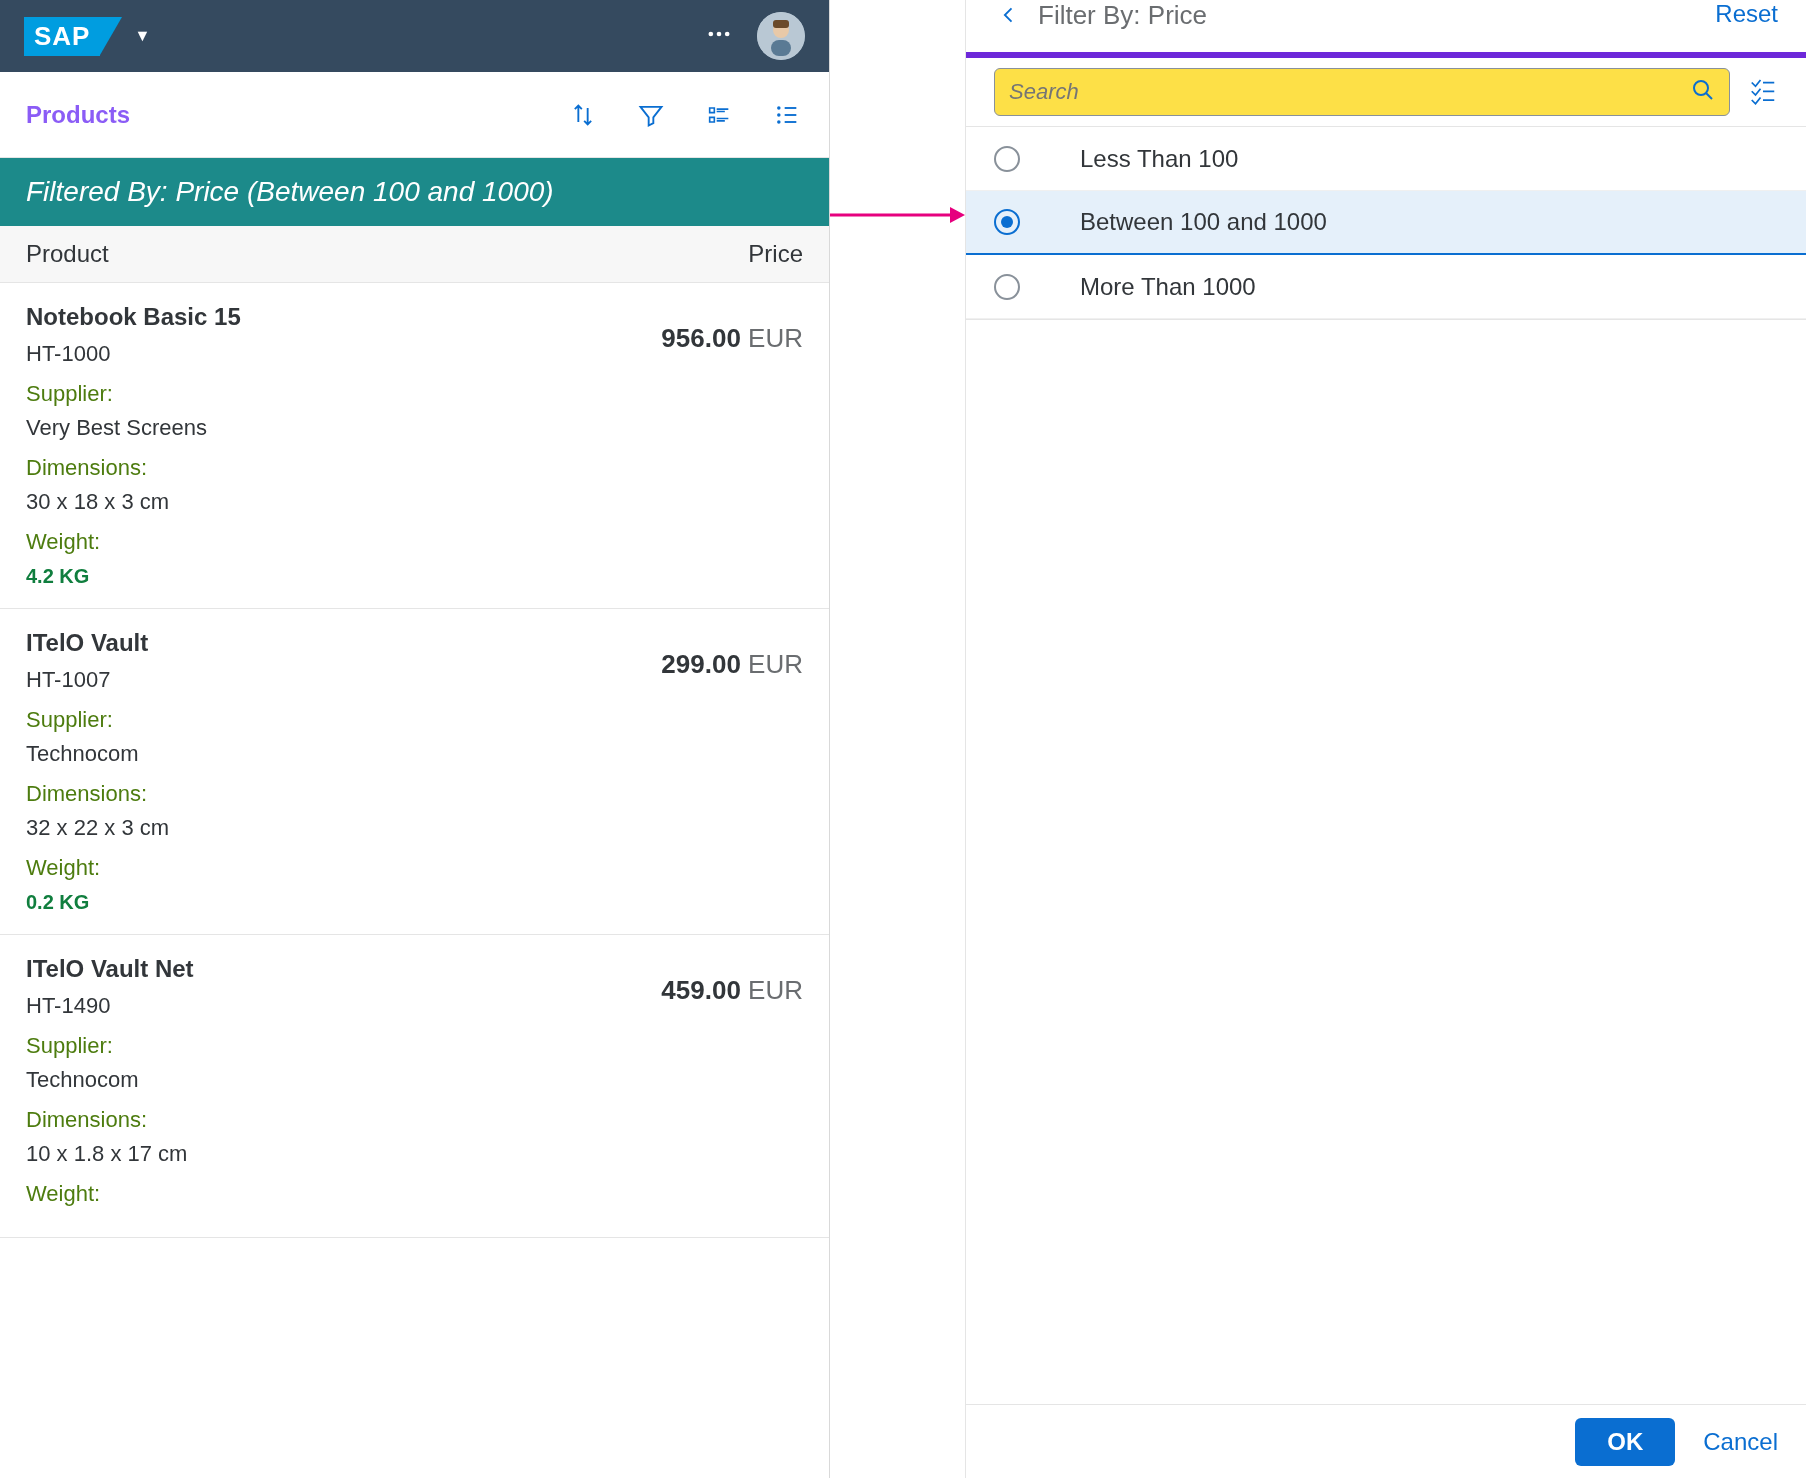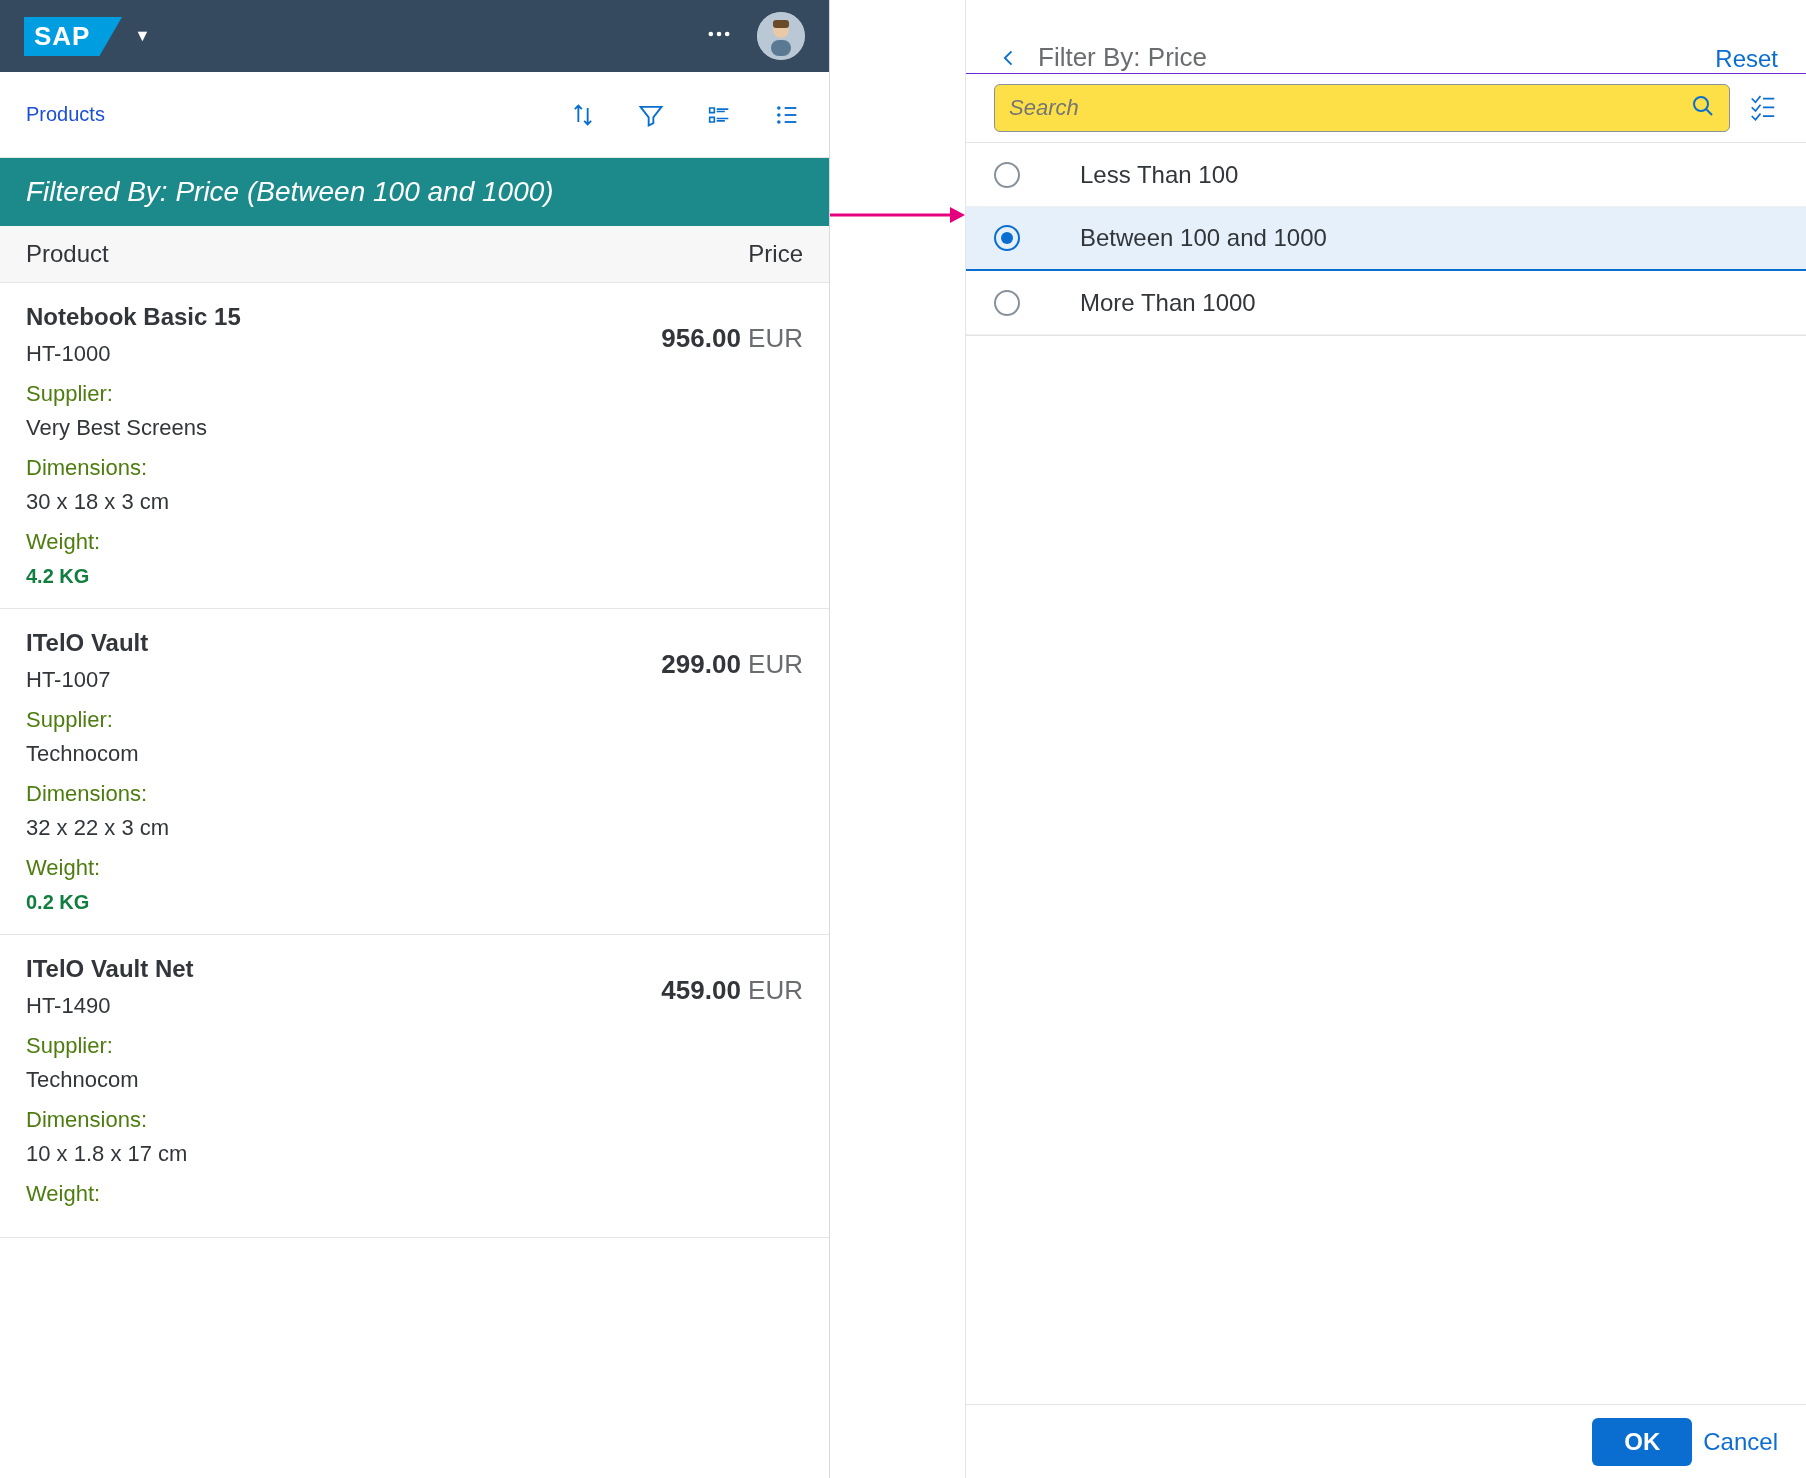--- a/index.html
+++ b/index.html
@@ -9,60 +9,60 @@
   .shellbar { height: 72px; background: #354a5f; display: flex; align-items: center; padding: 0 24px; color: #fff; }
   .shell-logo { display: flex; align-items: center; }
   .sap-logo { background: #009de0; color: #fff; font-weight: 800; font-size: 26px; padding: 4px 10px; letter-spacing: 1px; position: relative; }
   .sap-logo::after { content: ""; position: absolute; right: -22px; top: 0; width: 0; height: 0; border-top: 0 solid transparent; border-bottom: 38px solid transparent; border-left: 22px solid #009de0; }
   .shell-dropdown-icon { color:#fff; font-size:16px; margin-left:34px; }
   .shell-spacer { flex: 1; }
   .shell-more svg { width:28px; height:28px; }
   .shell-avatar { width: 48px; height: 48px; border-radius: 50%; background: linear-gradient(135deg,#c9d6e0 0%, #94aabd 100%); margin-left: 24px; display:flex; align-items:center; justify-content:center; overflow:hidden; }
   .shell-avatar svg { width:48px; height:48px; }
   .page-header { height: 86px; display: flex; align-items: center; padding: 0 26px; background: #fff; border-bottom: 1px solid #e5e5e5; }
-  .page-title { font-size: 20px; font-weight: 400; color: #1d4ed8; flex: 1; }
+  .page-title { font-size: 24px; font-weight: 700; color: #8b5cf6; flex: 1; }
   .toolbar-actions { display: flex; gap: 36px; color: #0a6ed1; }
   .toolbar-btn { width: 32px; height: 32px; display:flex; align-items:center; justify-content:center; cursor:pointer; }
   .toolbar-btn svg { width:28px; height:28px; stroke:#0a6ed1; fill:none; stroke-width:1.6; }
   .filter-infobar { background: #1c8a8a; color: #fff; font-style: italic; font-size: 28px; padding: 18px 26px; }
   .list-header { background: #f7f7f7; display: flex; padding: 14px 26px; font-size: 24px; color: #32363a; border-bottom: 1px solid #e5e5e5; }
   .list-header .col-left { flex:1; }
   .list-body { flex:1; overflow-y:auto; }
   .prod-item { padding: 20px 26px; border-bottom: 1px solid #e5e5e5; position:relative; }
   .prod-name { font-size: 24px; font-weight: 700; color:#32363a; }
   .prod-sku { font-size: 22px; color:#32363a; margin-top: 10px; }
   .price-block { position:absolute; top: 40px; right: 26px; font-size: 26px; color:#6a6d70; }
   .price-val { font-weight:700; color:#32363a; }
   .meta-label { font-size: 22px; color:#4d7c0f; margin-top: 14px; }
   .meta-val { font-size: 22px; color:#32363a; margin-top: 8px; }
   .weight-val { font-size: 20px; font-weight:700; color:#107e3e; margin-top:10px; }
   
   .connector { flex: 0 0 135px; position: relative; }
   .connector svg { position:absolute; top: 203px; left: 0; width: 135px; height: 24px; }
   
   .right-panel { flex:1; height:100%; display:flex; flex-direction:column; border-left:1px solid #e5e5e5; }
-  .filter-header { height: 74px; display:flex; align-items:flex-end; padding: 0 28px; border-bottom:1px solid #6d28d9; }
+  .filter-header { height: 58px; display:flex; align-items:flex-start; padding: 0 28px; border-bottom:6px solid #6d28d9; }
   .back-chevron { width:30px; height:30px; display:flex; align-items:center; justify-content:center; cursor:pointer; }
   .back-chevron svg { width:20px; height:20px; stroke:#0a6ed1; fill:none; stroke-width:2.2; }
   .filter-title { font-size: 26px; color:#6a6d70; margin-left: 14px; flex:1; }
   .reset-link { font-size:24px; color:#0a6ed1; cursor:pointer; }
   .search-row { display:flex; align-items:center; gap:18px; padding: 10px 28px; border-bottom:1px solid #e5e5e5; }
   .search-wrap { flex:1; display:flex; align-items:center; border:1px solid #89919a; border-radius:6px; background:#fde047; height:48px; padding:0 14px; }
   .search-wrap input { flex:1; border:none; outline:none; font-size:22px; font-style:italic; color:#6a6d70; background:transparent; }
   .search-wrap .mag svg { width:24px; height:24px; stroke:#0a6ed1; fill:none; stroke-width:2; }
   .select-all svg { width:30px; height:30px; stroke:#0a6ed1; fill:none; stroke-width:1.6; }
   .filter-options { border-bottom:1px solid #e5e5e5; }
   .filter-opt { display:flex; align-items:center; height:64px; padding: 0 28px; font-size:24px; color:#32363a; border-bottom:1px solid #f0f0f0; cursor:pointer;gap:40px; }
   .filter-opt.selected { background:#e5f0fa; border-bottom:2px solid #0a6ed1; }
   .radio { width:26px; height:26px; border-radius:50%; border:2px solid #89919a; margin-right:20px; display:flex; align-items:center; justify-content:center; flex:0 0 26px; }
   .filter-opt.selected .radio { border-color:#0a6ed1; }
   .radio .dot { width:12px; height:12px; border-radius:50%; background:#0a6ed1; display:none; }
   .filter-opt.selected .radio .dot { display:block; }
   .right-spacer { flex:1; }
-  .footer-bar { height:74px; border-top:1px solid #e5e5e5; display:flex; align-items:center; justify-content:flex-end; gap:11px; padding:0 28px; }
+  .footer-bar { height:74px; border-top:1px solid #e5e5e5; display:flex; align-items:center; justify-content:flex-end; gap:28px; padding:0 28px; }
   .btn-ok { background:#0a6ed1; color:#fff; border:none; border-radius:6px; font-size:24px; font-weight:600; padding:10px 32px; cursor:pointer; }
   .btn-cancel { color:#0a6ed1; font-size:24px; cursor:pointer; }
 </style>
 </head>
 <body>
 
 <div class="left-panel">
 
   <div class="shellbar">
     <div class="shell-logo">

